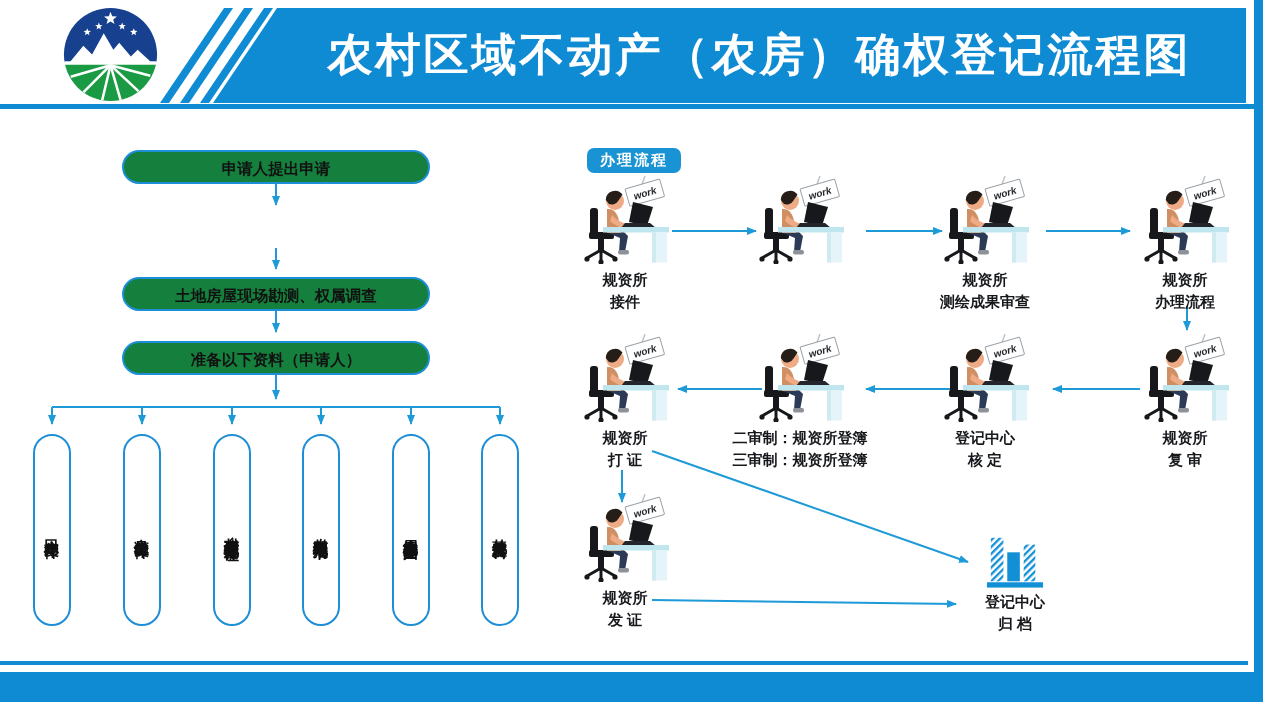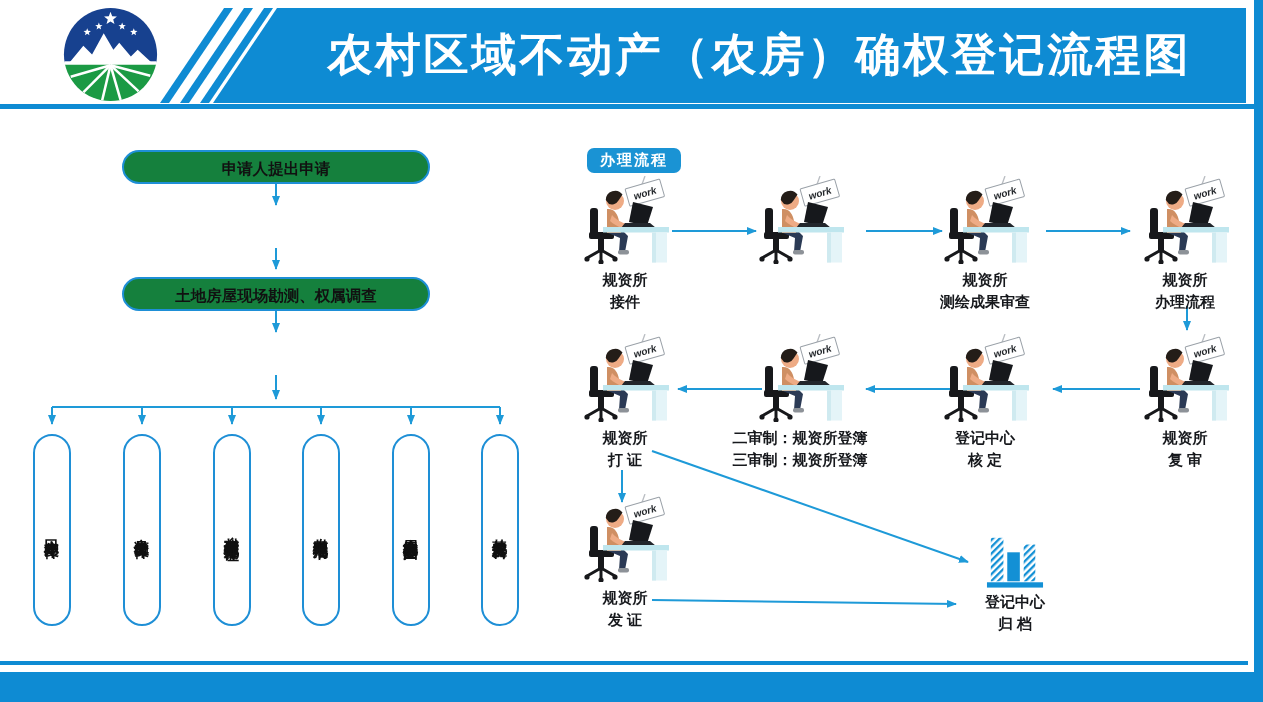--- a/index.html
+++ b/index.html
@@ -113,20 +113,21 @@
       <line x1="952" y1="389" x2="866" y2="389" marker-end="url(#ah)"></line>
       <line x1="762" y1="389" x2="678" y2="389" marker-end="url(#ah)"></line>
       <line x1="622" y1="470" x2="622" y2="502" marker-end="url(#ah)"></line>
       <line x1="652" y1="451" x2="968" y2="562" marker-end="url(#ah)"></line>
       <line x1="652" y1="600" x2="956" y2="604" marker-end="url(#ah)"></line>
     </g>
   </svg>
 
   <div class="step-box" style="top:150px">申请人提出申请</div>
   <div class="step-box" style="top:277px">土地房屋现场勘测、权属调查</div>
+  <div class="step-box" style="top:341px">准备以下资料（申请人）</div>
 
   <div class="pill" style="left:33px">
       <span>户口本复印件</span>
     </div>
   <div class="pill" style="left:123px">
       <span>身份证复印件</span>
     </div>
   <div class="pill" style="left:213px">
       <span>乡村建设用地规划许可证</span>
     </div>

